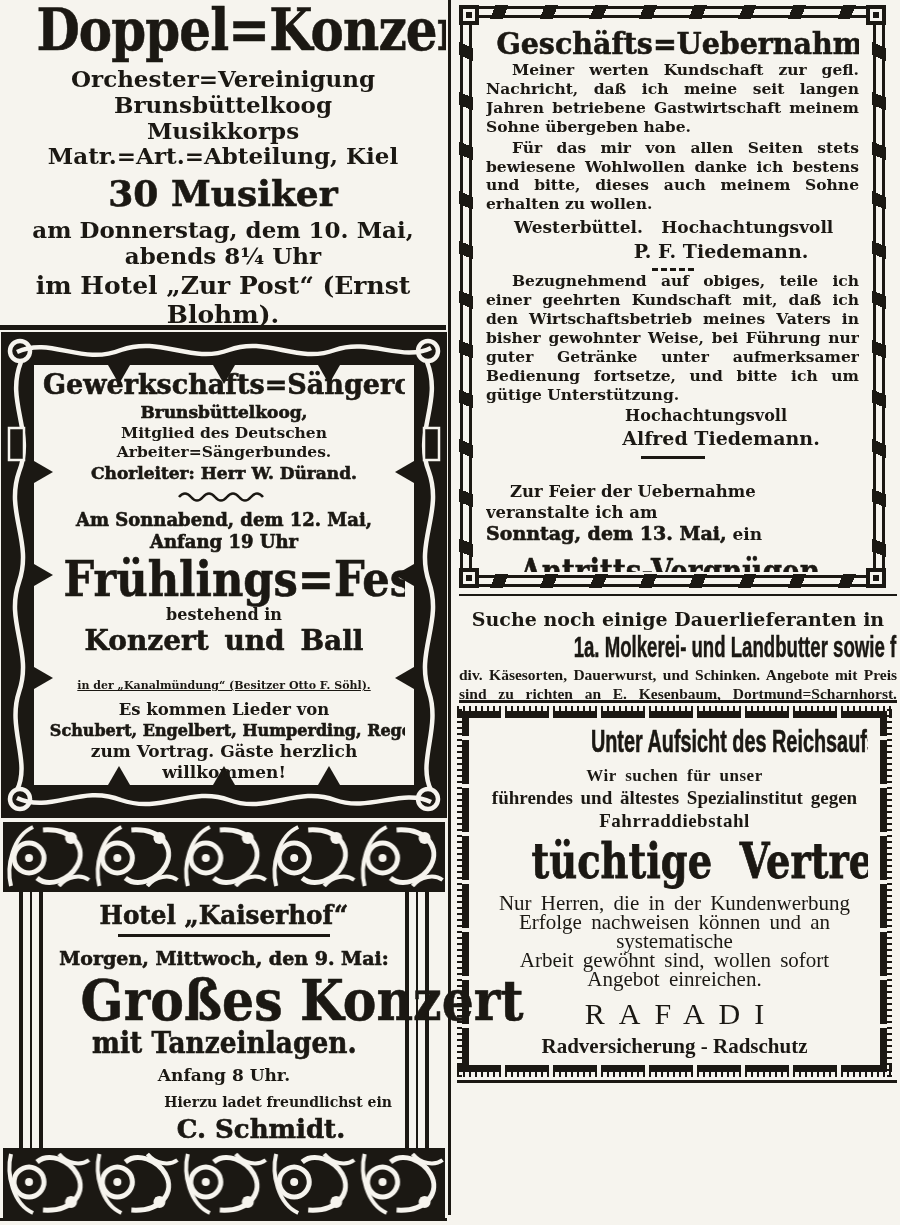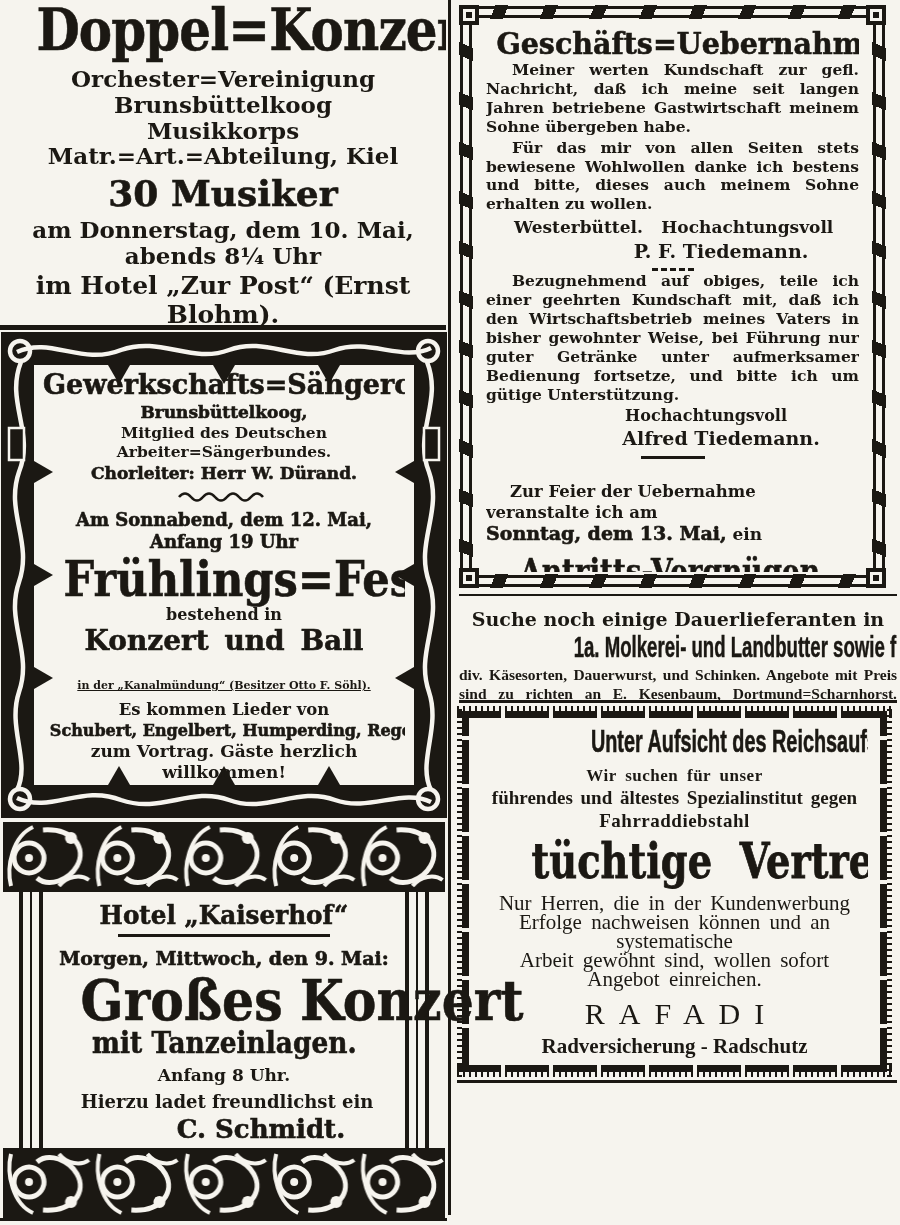--- a/index.html
+++ b/index.html
@@ -49,21 +49,21 @@
      border-left:4px solid #1b1813;border-right:4px solid #1b1813;
      background:linear-gradient(#1b1813,#1b1813) center/2px 100% no-repeat;}
   .railL{left:18px;} .railR{right:18px;}
   .cIn{position:absolute;left:55px;right:55px;top:78px;text-align:center;}
   .cTitle{font-size:26px;line-height:30px;}
   .cUnder{width:212px;height:3px;background:#1b1813;margin:4px auto 0;}
   .cDate{font-size:19px;line-height:23px;margin-top:10px;}
   .cKon{font-size:56px;line-height:46px;margin-top:7px;}
   .cTanz{font-size:30px;line-height:34px;margin-top:2px;}
   .cAnf{font-size:17px;line-height:21px;margin-top:5px;}
-  .cLad{font-size:18px;line-height:22px;margin-top:5px;text-align:center;padding-left:6px;}
+  .cLad{font-size:14px;line-height:22px;margin-top:5px;text-align:right;padding-left:6px;}
   .cSig{font-size:26px;line-height:30px;margin-top:1px;padding-left:22%;}
 
   
   .adD{position:absolute;left:459px;top:5px;width:427px;height:583px;}
   .chainH{position:absolute;left:0;right:0;height:14px;background:
     repeating-linear-gradient(112deg,rgba(0,0,0,0) 0 34px,#1b1813 34px 46px),
     linear-gradient(#1b1813,#1b1813) 0 1px/100% 3px no-repeat,
     linear-gradient(#1b1813,#1b1813) 0 10px/100% 3px no-repeat;}
   .chainV{position:absolute;top:0;bottom:0;width:14px;background:
     repeating-linear-gradient(22deg,rgba(0,0,0,0) 0 34px,#1b1813 34px 46px),

